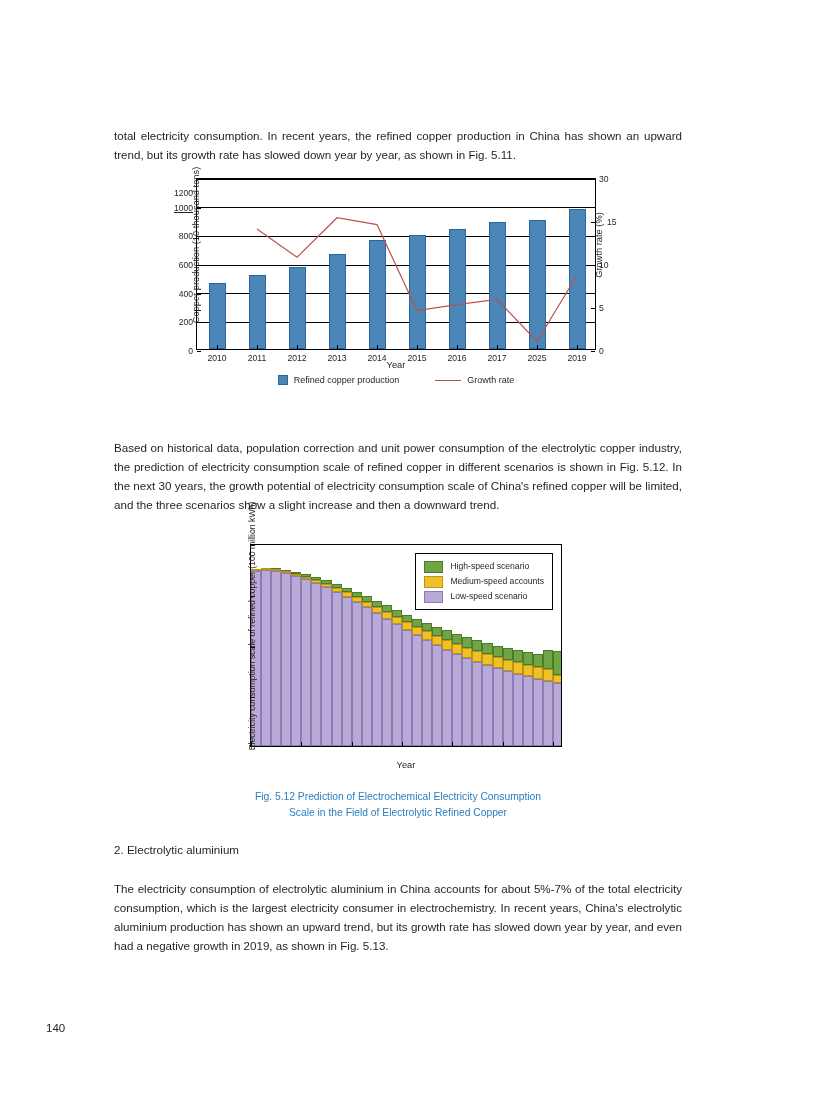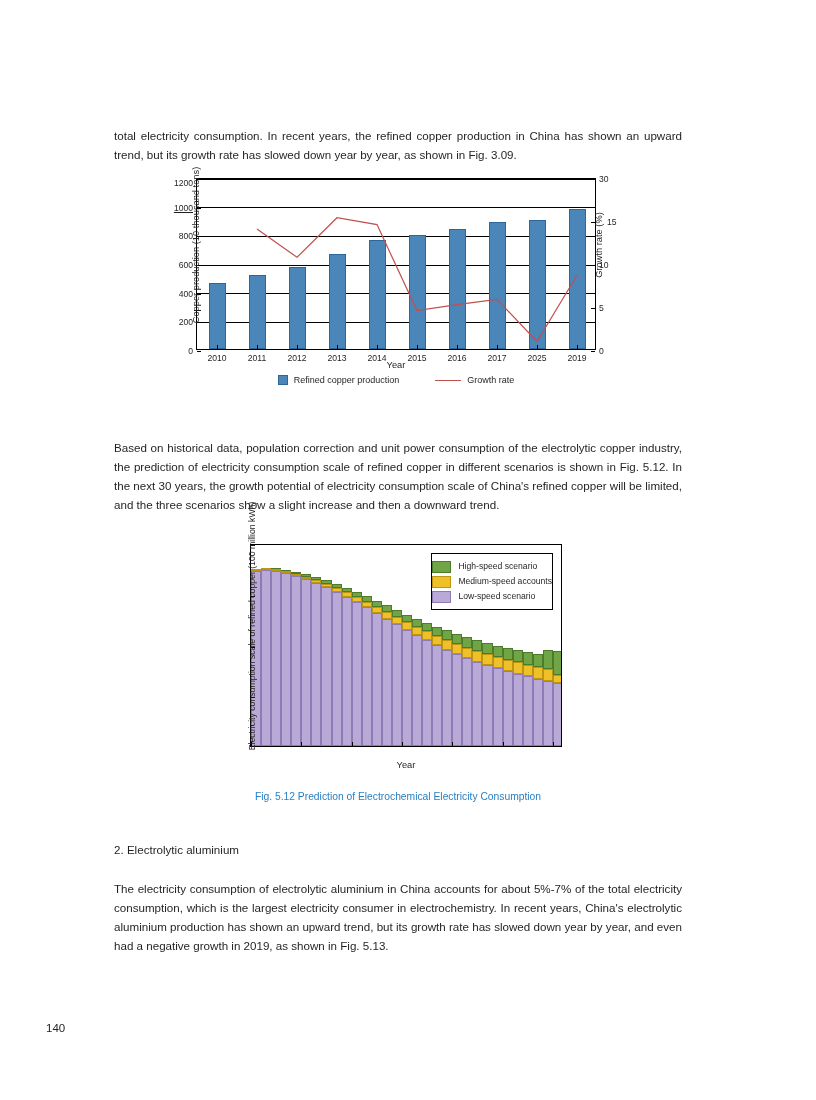--- a/index.html
+++ b/index.html
@@ -217,21 +217,21 @@
   }
   .seg-low { position: absolute; left: 0; right: 0; bottom: 0; background: #b9a9d6; border: 0.5px solid #8e7bb5; box-sizing: border-box;}
   .seg-med { position: absolute; left: 0; right: 0; background: #efc028; border: 0.5px solid #bd9514; box-sizing: border-box;}
   .seg-high { position: absolute; left: 0; right: 0; background: #6fa545; border: 0.5px solid #4e7a2c; box-sizing: border-box;}
   .legend512 {
     position: absolute;
     right: 8px;
     top: 8px;
     border: 1px solid #000;
     background: #fff;
-    padding: 5px 0;
+    padding: 5px 8px;
     font-size: 8.6px;
     line-height: 15px;
   }
   .legend512 .row { display: flex; align-items: center; gap: 7px; }
   .legend512 .sw { width: 17px; height: 10px; display: inline-block; }
   .sw-high { background: #6fa545; border: 1px solid #4e7a2c; }
   .sw-med { background: #efc028; border: 1px solid #bd9514; }
   .sw-low { background: #b9a9d6; border: 1px solid #8e7bb5; }
 
   .section-head {
@@ -247,21 +247,21 @@
     font-size: 11.5px;
     color: #231f20;
   }
 </style>
 </head>
 <body>
 
 <div class="page">
 
   <div class="para" style="top:126px;">
-    <p>total electricity consumption. In recent years, the refined copper production in China has shown an upward trend, but its growth rate has slowed down year by year, as shown in Fig. 3.09.</p>
+    <p>total electricity consumption. In recent years, the refined copper production in China has shown an upward trend, but its growth rate has slowed down year by year, as shown in Fig. 5.11.</p>
   </div>
 
   <div class="fig511">
     <div class="chart511">
       <div class="plot511" id="plot511">
           <div class="ytick ytick-l" style="top: 172px;">0</div>
           <div class="tickmark-l" style="top: 172px;"></div>
           <div class="gridline" style="top: 142.833px;"></div>
           <div class="ytick ytick-l" style="top: 143.333px;">200</div>
           <div class="tickmark-l" style="top: 143.333px;"></div>
@@ -271,21 +271,21 @@
           <div class="gridline" style="top: 85.5px;"></div>
           <div class="ytick ytick-l" style="top: 86px;">600</div>
           <div class="tickmark-l" style="top: 86px;"></div>
           <div class="gridline" style="top: 56.8333px;"></div>
           <div class="ytick ytick-l" style="top: 57.3333px;">800</div>
           <div class="tickmark-l" style="top: 57.3333px;"></div>
           <div class="gridline" style="top: 28.1667px;"></div>
           <div class="ytick ytick-l" style="top: 28.6667px; text-decoration: underline;">1000</div>
           <div class="tickmark-l" style="top: 28.6667px;"></div>
           <div class="gridline" style="top: -0.5px;"></div>
-          <div class="ytick ytick-l" style="top: 4px;">1200</div>
+          <div class="ytick ytick-l" style="top: 14px;">1200</div>
           <div class="tickmark-l" style="top: 0px;"></div>
           <div class="ytick ytick-r" style="top: 172px;">0</div>
           <div class="tickmark-r" style="top: 172px;"></div>
           <div class="ytick ytick-r" style="top: 129px;">5</div>
           <div class="tickmark-r" style="top: 129px;"></div>
           <div class="ytick ytick-r" style="top: 86px;">10</div>
           <div class="tickmark-r" style="top: 86px;"></div>
           <div class="ytick ytick-r" style="top: 43px; margin-left: 12px;">15</div>
           <div class="tickmark-r" style="top: 43px;"></div>
           <div class="ytick ytick-r" style="top: 0px;">30</div>
@@ -529,20 +529,21 @@
           <div class="xtickmark" style="left: 251.613px;"></div>
           <div class="xtickmark" style="left: 301.935px;"></div>
         </div>
       <div class="ylabel-512">Electricity consumption scale of refined copper (100 million kWh)</div>
     </div>
     <div class="xlabel-512" style="left:136px; width:312px;">Year</div>
   </div>
 
   <div class="fig-caption" style="top:789px;">
     <div>Fig. 5.12   Prediction of Electrochemical Electricity Consumption</div>
+    <div>Scale in the Field of Electrolytic Refined Copper</div>
   </div>
 
   <div class="section-head" style="top:843px;">2.  Electrolytic aluminium</div>
 
   <div class="para" style="top:879px;">
     <p>The electricity consumption of electrolytic aluminium in China accounts for about 5%-7% of the total electricity consumption, which is the largest electricity consumer in electrochemistry. In recent years, China's electrolytic aluminium production has shown an upward trend, but its growth rate has slowed down year by year, and even had a negative growth in 2019, as shown in Fig. 5.13.</p>
   </div>
 
   <div class="page-number">140</div>
 </div>

